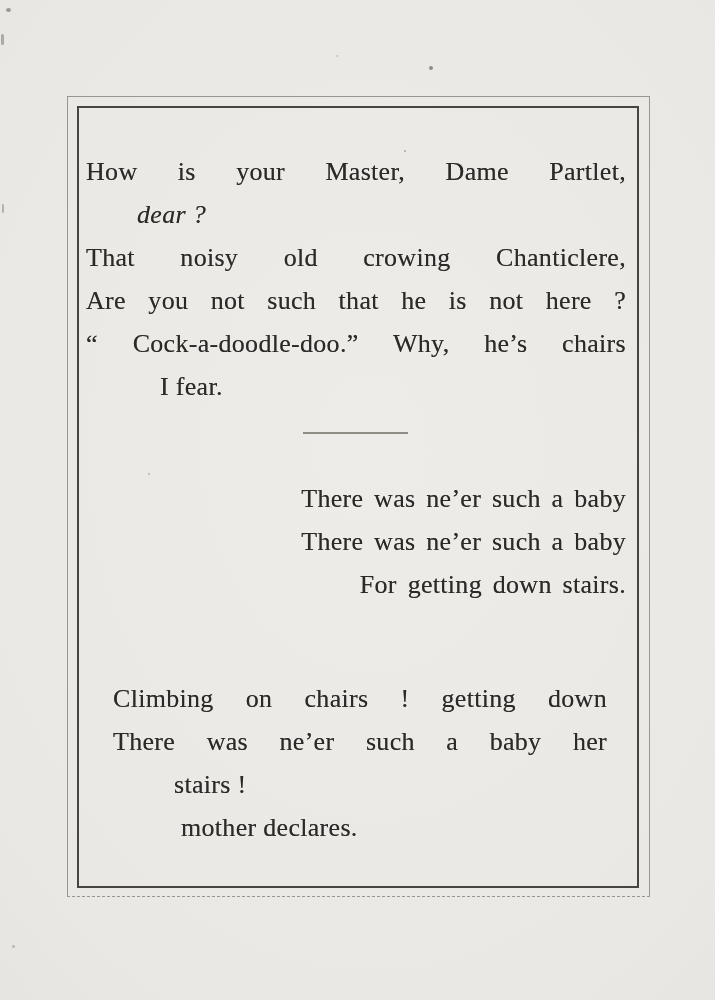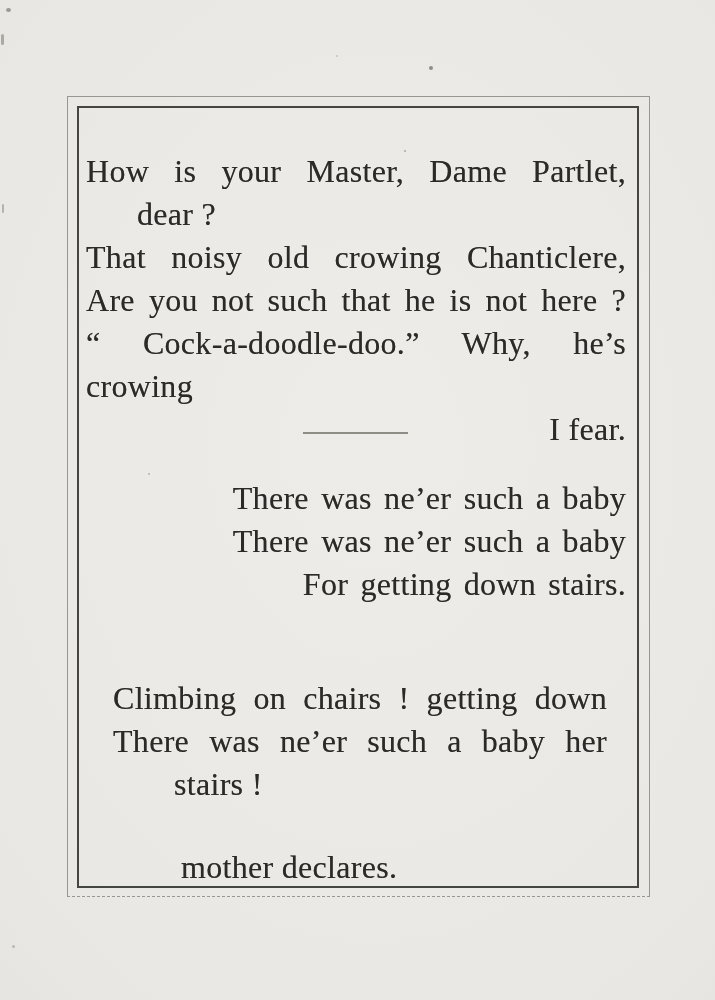--- a/index.html
+++ b/index.html
@@ -31,39 +31,39 @@
   }
   .frame-inner {
     position: absolute;
     left: 77px; top: 106px;
     width: 562px; height: 782px;
     border: 2px solid #454542;
     box-sizing: border-box;
   }
   .stanza {
     position: absolute;
-    font-size: 32px;
+    font-size: 26px;
     line-height: 43px;
     letter-spacing: 0.3px;
     text-shadow: 0 0 0.5px rgba(43,42,40,0.55);
   }
   .stanza-1 { left: 86px;  top: 150px; width: 540px; }
   .stanza-2 { left: 86px;  top: 477px; width: 540px; }
   .stanza-3 { left: 113px; top: 677px; width: 494px; }
   .line { white-space: normal; }
   .just {
     text-align: justify;
     text-align-last: justify;
     text-justify: inter-word;
   }
   .center-line { text-align: right; word-spacing: 4px; }
-  .ind-dear   { padding-left: 51px; }
-  .ind-fear   { padding-left: 74px; text-align: right; }
+  .ind-dear   { padding-left: 51px; font-style: italic; }
+  .ind-fear   { padding-left: 74px; }
   .ind-stairs { padding-left: 61px; }
-  .ind-mother { padding-left: 68px; margin-top: 40px; }
+  .ind-mother { padding-left: 68px; }
   .divider {
     position: absolute;
     left: 303px; top: 432px;
     width: 105px; height: 2px;
     background: #8d8d86;
   }
   .speckle {
     position: absolute;
     border-radius: 50%;
   }
@@ -82,21 +82,21 @@
 <div class="page">
 
   <div class="frame-outer"></div>
   <div class="frame-inner"></div>
 
   <div class="stanza stanza-1">
     <div class="line just">How is your Master, Dame Partlet,</div>
     <div class="line ind-dear">dear ?</div>
     <div class="line just">That noisy old crowing Chanticlere,</div>
     <div class="line just">Are you not such that he is not here ?</div>
-    <div class="line just">“ Cock-a-doodle-doo.”  Why, he’s crowing</div>
+    <div class="line just">“ Cock-a-doodle-doo.”  Why, he’s chairs</div>
     <div class="line ind-fear">I fear.</div>
   </div>
 
   <div class="divider"></div>
 
   <div class="stanza stanza-2">
     <div class="line center-line">There was ne’er such a baby</div>
     <div class="line center-line">There was ne’er such a baby</div>
     <div class="line center-line">For getting down stairs.</div>
   </div>

